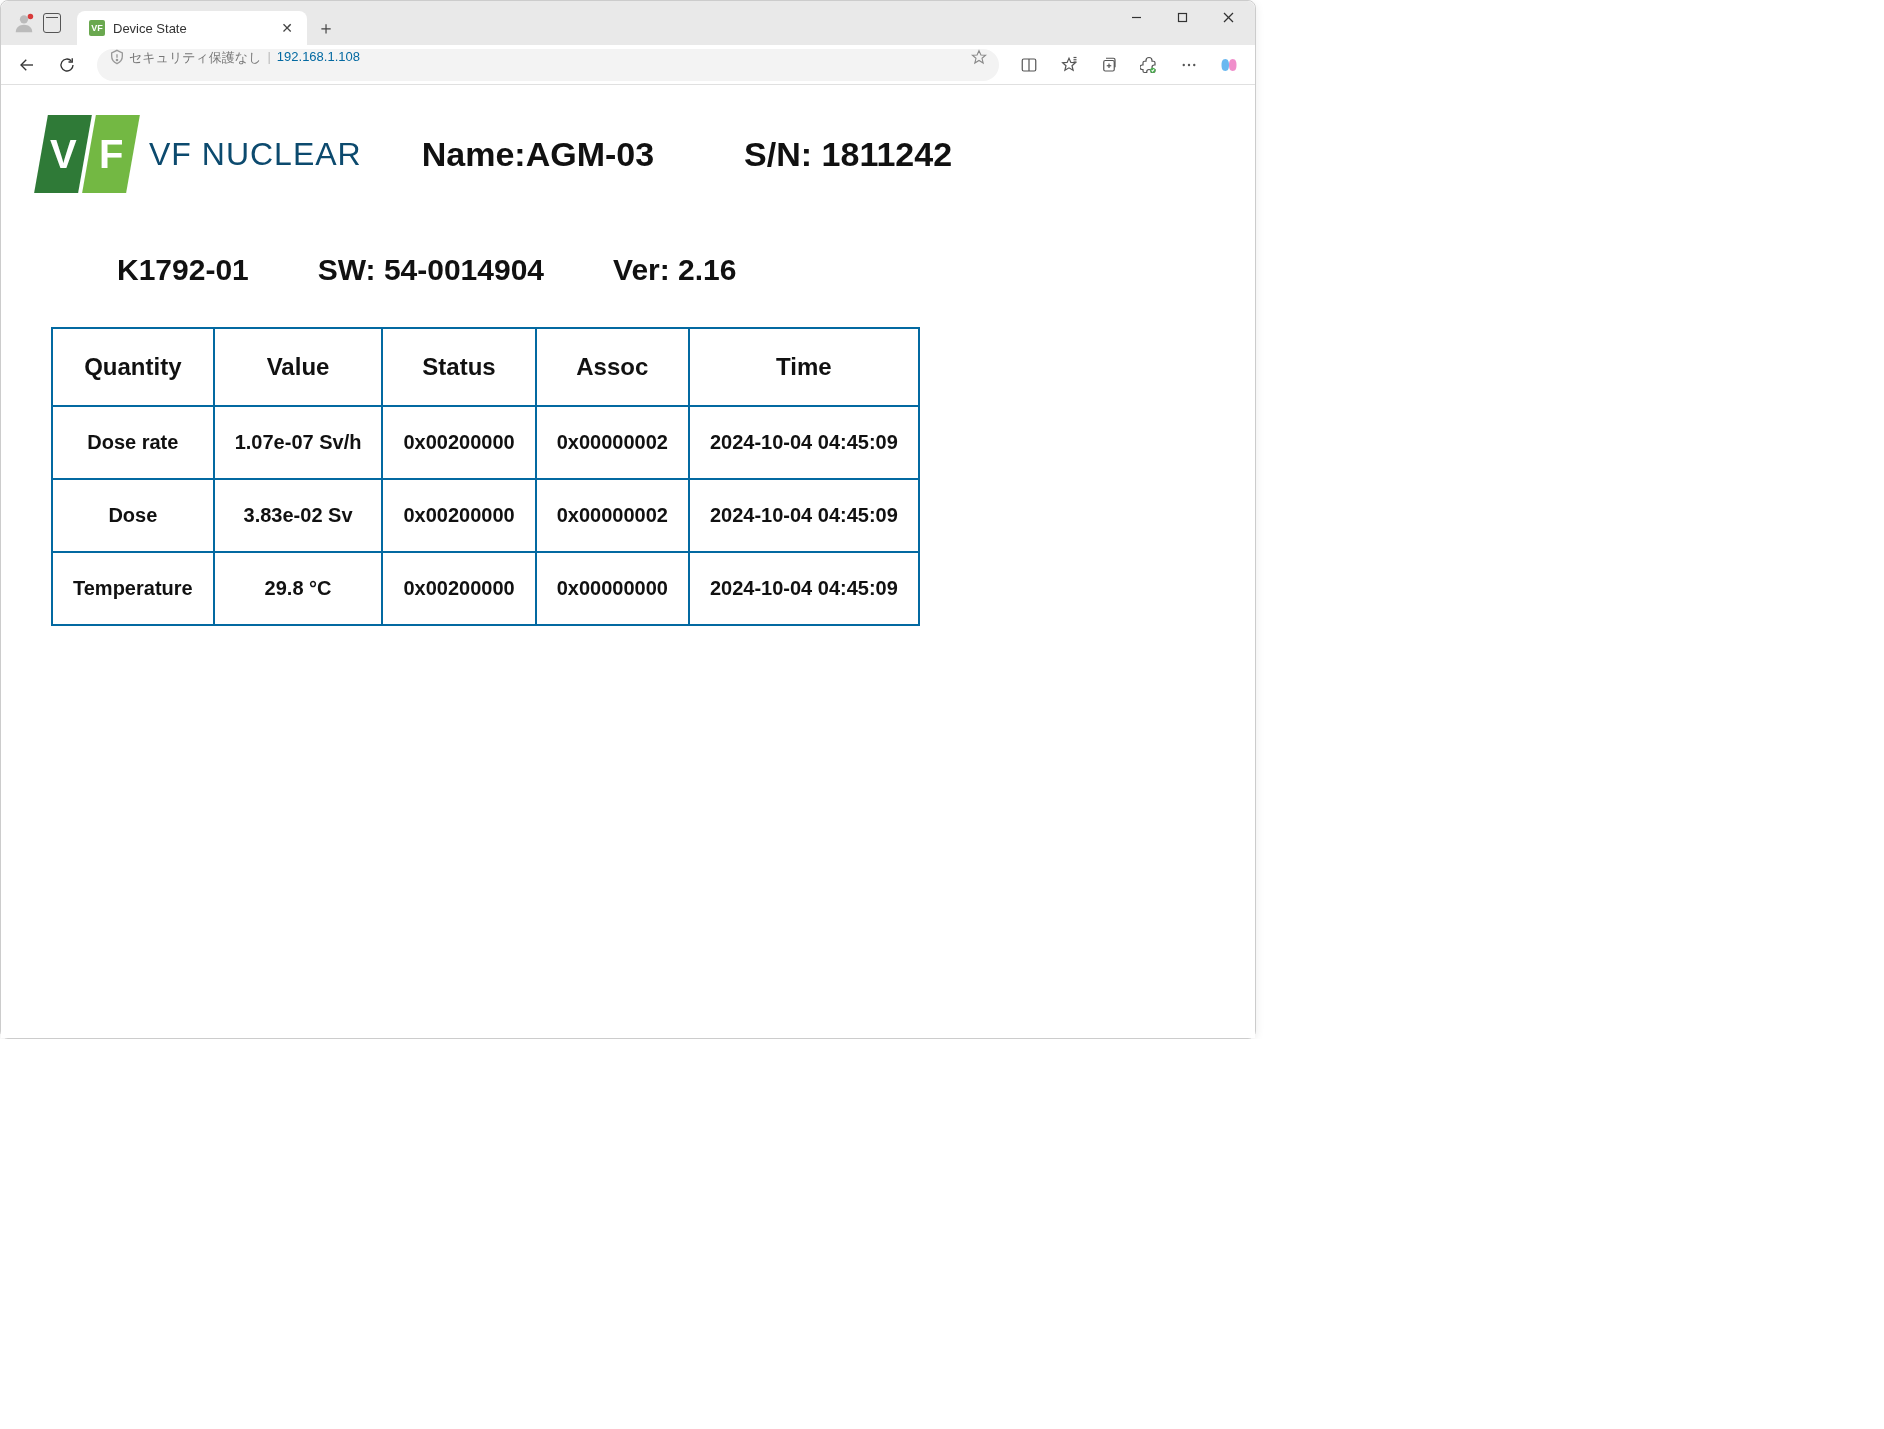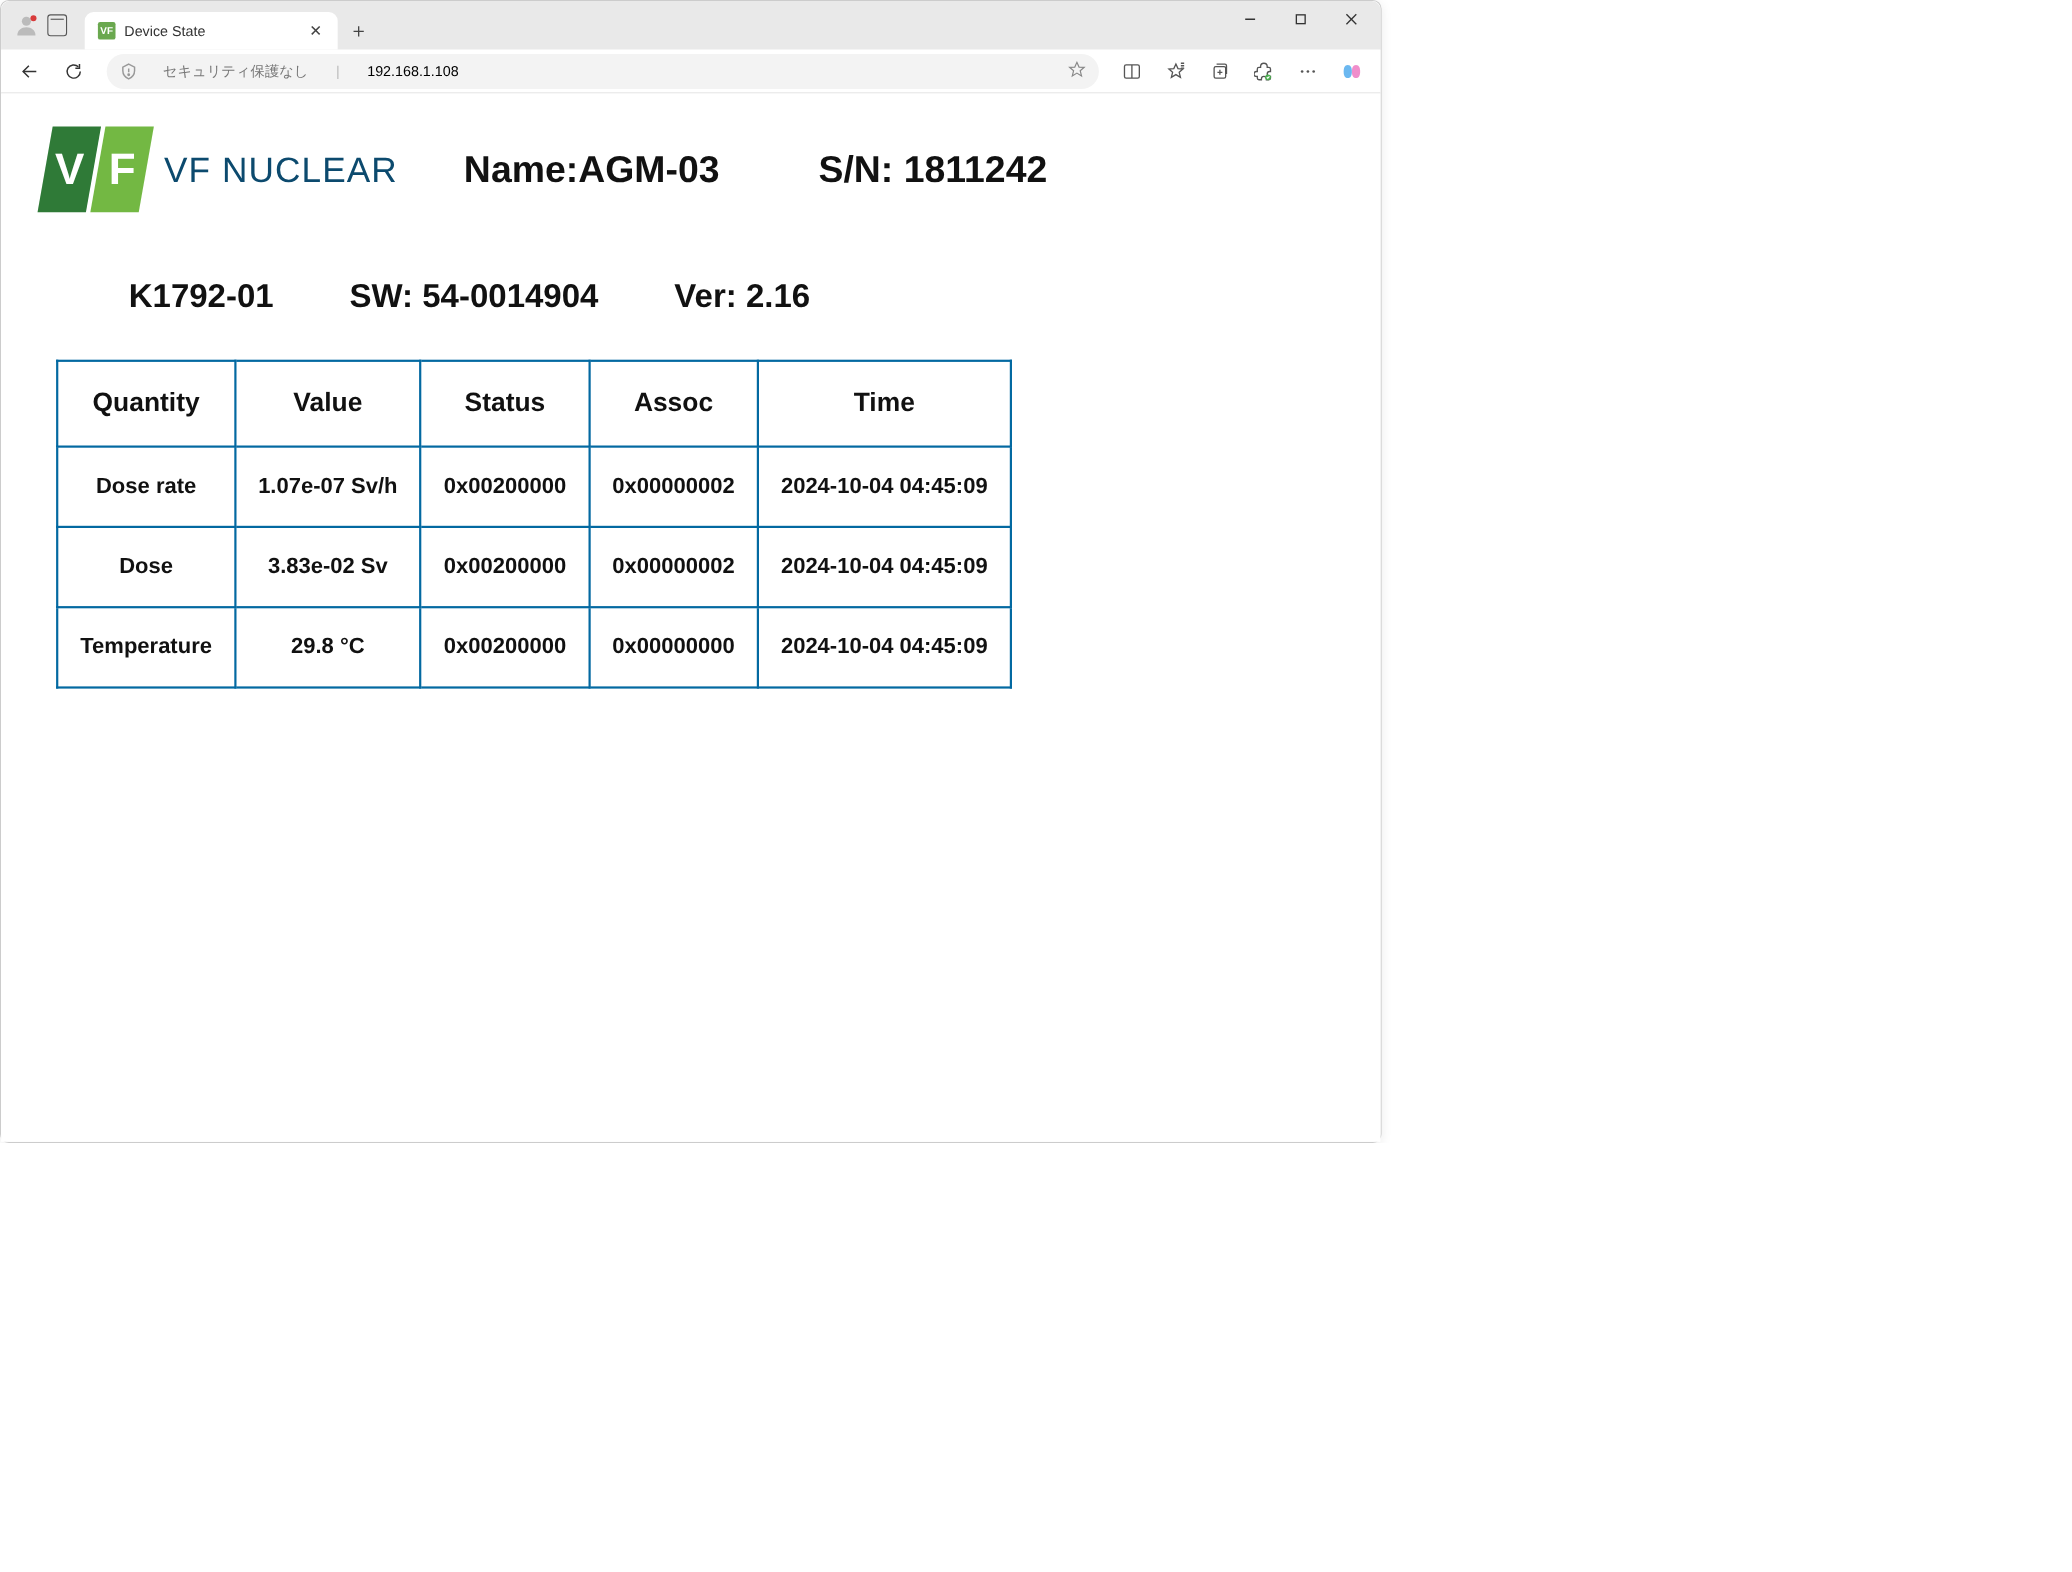--- a/index.html
+++ b/index.html
@@ -48,27 +48,27 @@
       display:flex; align-items:center; gap:4px;
       padding: 0 8px;
       border-bottom: 1px solid #e0e0e0;
     }
     .tb-btn { width:36px; height:32px; display:flex; align-items:center; justify-content:center; color:#555; border-radius:4px; }
     .tb-btn svg { width:18px; height:18px; }
 
     .addressbar {
       flex: 1; height: 32px; margin: 0 8px;
       background: #f3f3f3; border-radius: 16px;
-      display:flex; align-items:center; padding: 0 12px; gap:23px;
+      display:flex; align-items:flex-start; padding: 0 12px; gap:4px;
       font-size: 13px; color:#555;
     }
     .sec-icon { width:16px; height:16px; display:flex; align-items:center; justify-content:center; color:#777; }
     .sec-text { color:#777; }
     .addr-sep { color:#bbb; margin: 0 2px; }
-    .url-text { color:#000000; }
+    .url-text { color:#0369a1; }
     .star { margin-left:auto; color:#888; }
 
     
     .page {
       flex:1; background:#fff; overflow:auto;
       padding: 30px 40px;
       color:#111;
     }
     .header-row {
       display:flex; align-items:center; gap:60px;

